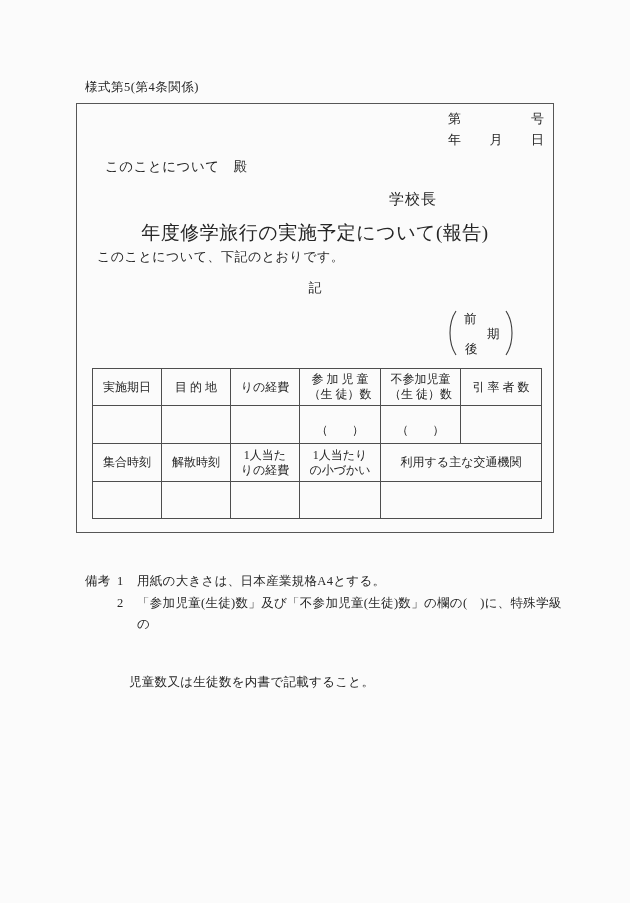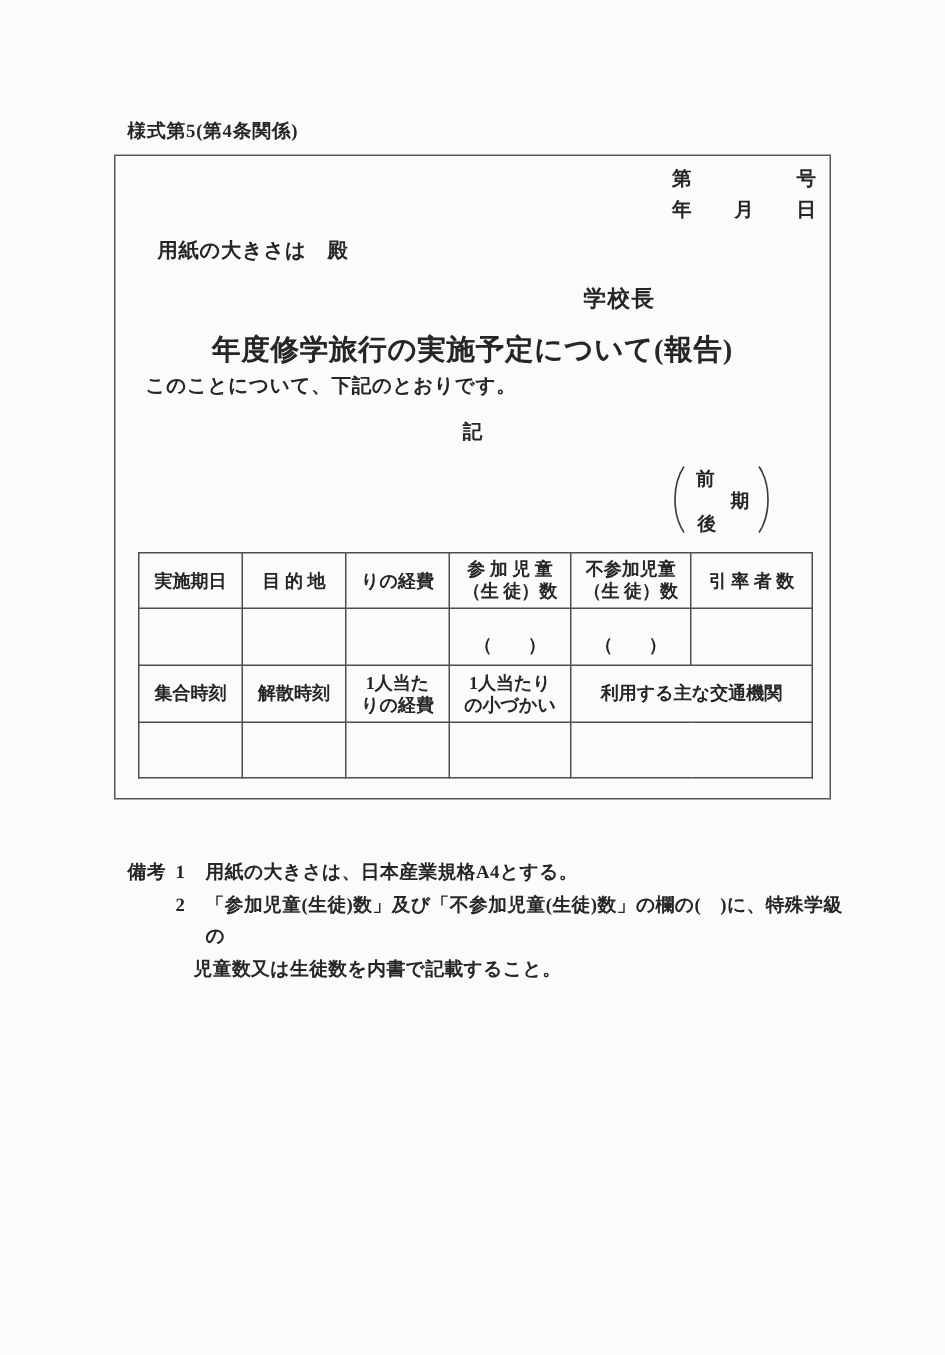--- a/index.html
+++ b/index.html
@@ -4,21 +4,21 @@
 <style>
   * { margin:0; padding:0; box-sizing:border-box; }
   html,body { width:630px; height:903px; }
   body {
     background:#fbfbfb;
     color:#262626;
     font-family:"Liberation Serif","DejaVu Serif",serif;
     position:relative;
     overflow:hidden;
   }
-  .sheet { position:absolute; inset:0;font-weight:bold; }
+  .sheet { position:absolute; inset:0; }
 
   .form-label {
     position:absolute; left:85px; top:79px;
     font-size:12.5px; letter-spacing:0.5px;
   }
 
   .border-box {
     position:absolute; left:76px; top:103px;
     width:478px; height:430px;
     border:1px solid #565656;
@@ -80,21 +80,21 @@
   table.sched .two-line span { display:block; }
 
   .notes {
     position:absolute; left:85px; top:571px; width:480px;
     font-size:12.5px; line-height:21.5px; letter-spacing:0.3px;
   }
   .note-row { display:flex; align-items:flex-start; }
   .note-label { width:32px; flex:0 0 32px; }
   .note-num   { width:20px; flex:0 0 20px; }
   .note-text  { flex:1; }
-  .note-cont  { display:block; margin-left:-8px; }
+  .note-cont  { display:block; margin-left:-8px;margin-top:36px; }
   .note-cont:empty { display:none; }
 </style>
 </head>
 <body>
 
 <div class="sheet">
 
   <div class="form-label">様式第5(第4条関係)</div>
 
   <div class="border-box">
@@ -103,21 +103,21 @@
       <span>第</span>
       <span>号</span>
     </div>
 
     <div class="date-line">
       <span>年</span>
       <span>月</span>
       <span>日</span>
     </div>
 
-    <div class="addressee">用紙の大きさは　殿</div>
+    <div class="addressee">このことについて　殿</div>
 
     <div class="sender">学校長</div>
 
     <div class="doc-title">年度修学旅行の実施予定について(報告)</div>
 
     <div class="body-line">このことについて、下記のとおりです。</div>
 
     <div class="ki-heading">記</div>
 
     <div class="semester">

